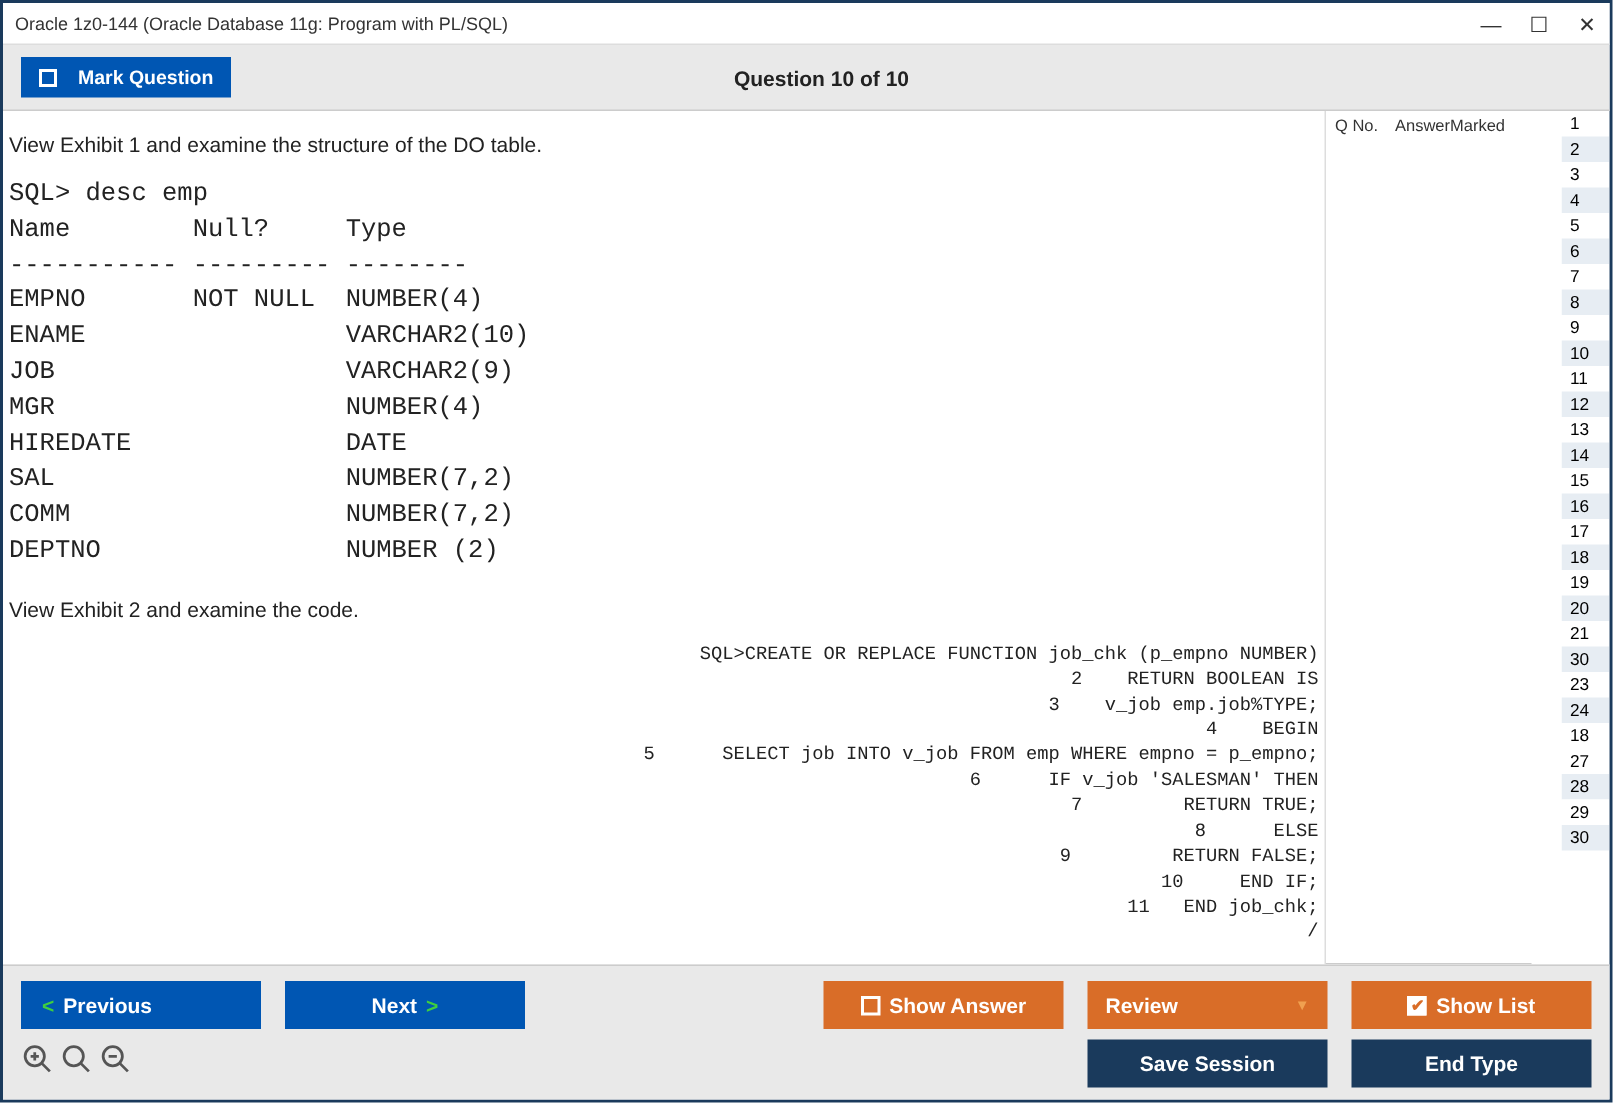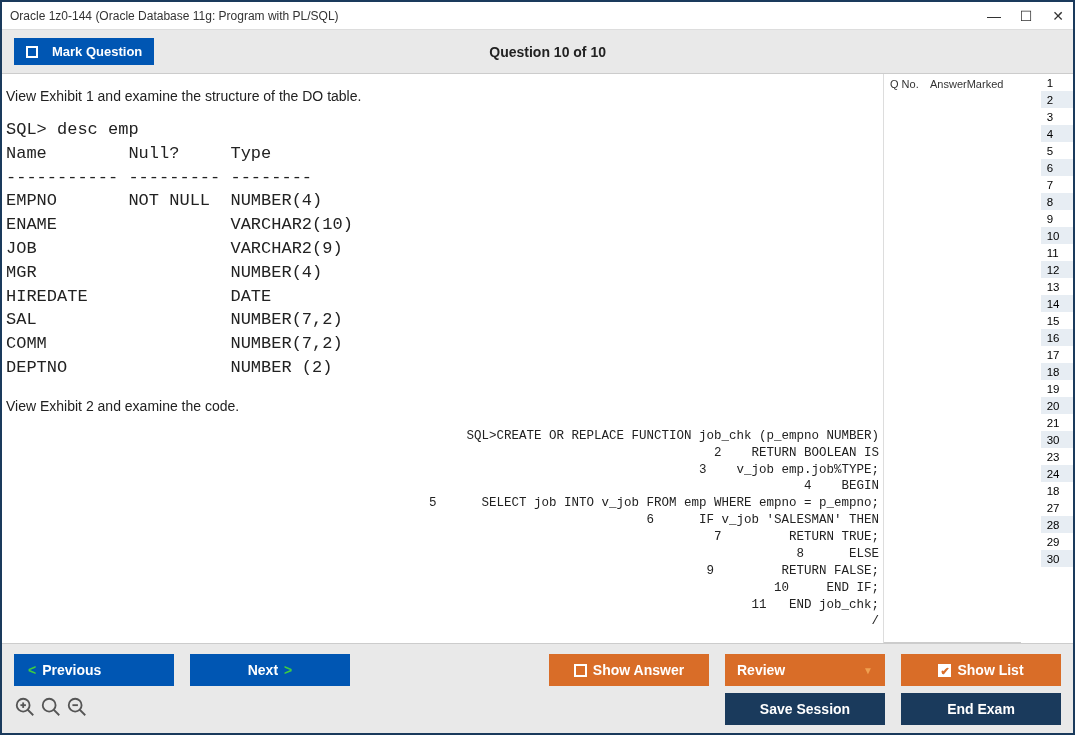--- a/index.html
+++ b/index.html
@@ -193,18 +193,18 @@
               <line x1="7" y1="10" x2="13" y2="10"></line>
             </svg>
         </span>
       </div>
       <div class="spacer"></div>
       <button class="nav-btn dark">
         <span>Save Session</span>
       </button>
       <div style="width:16px;"></div>
       <button class="nav-btn dark">
-        <span>End Exam</span>
+        <span>End Type</span>
       </button>
     </div>
   </div>
 
 </div>
 
 </body></html>

